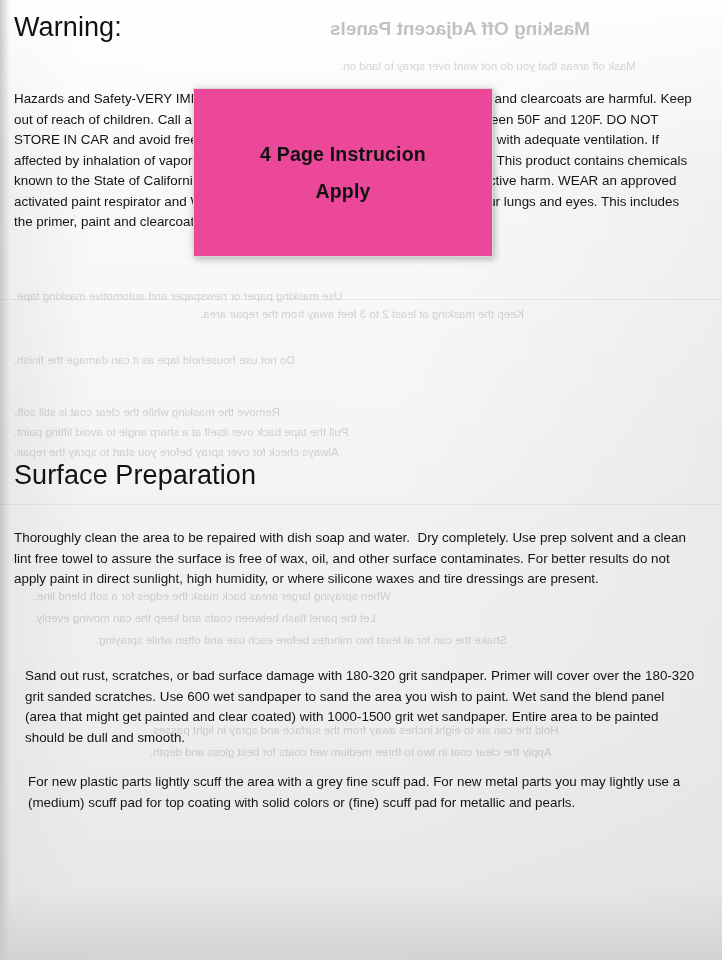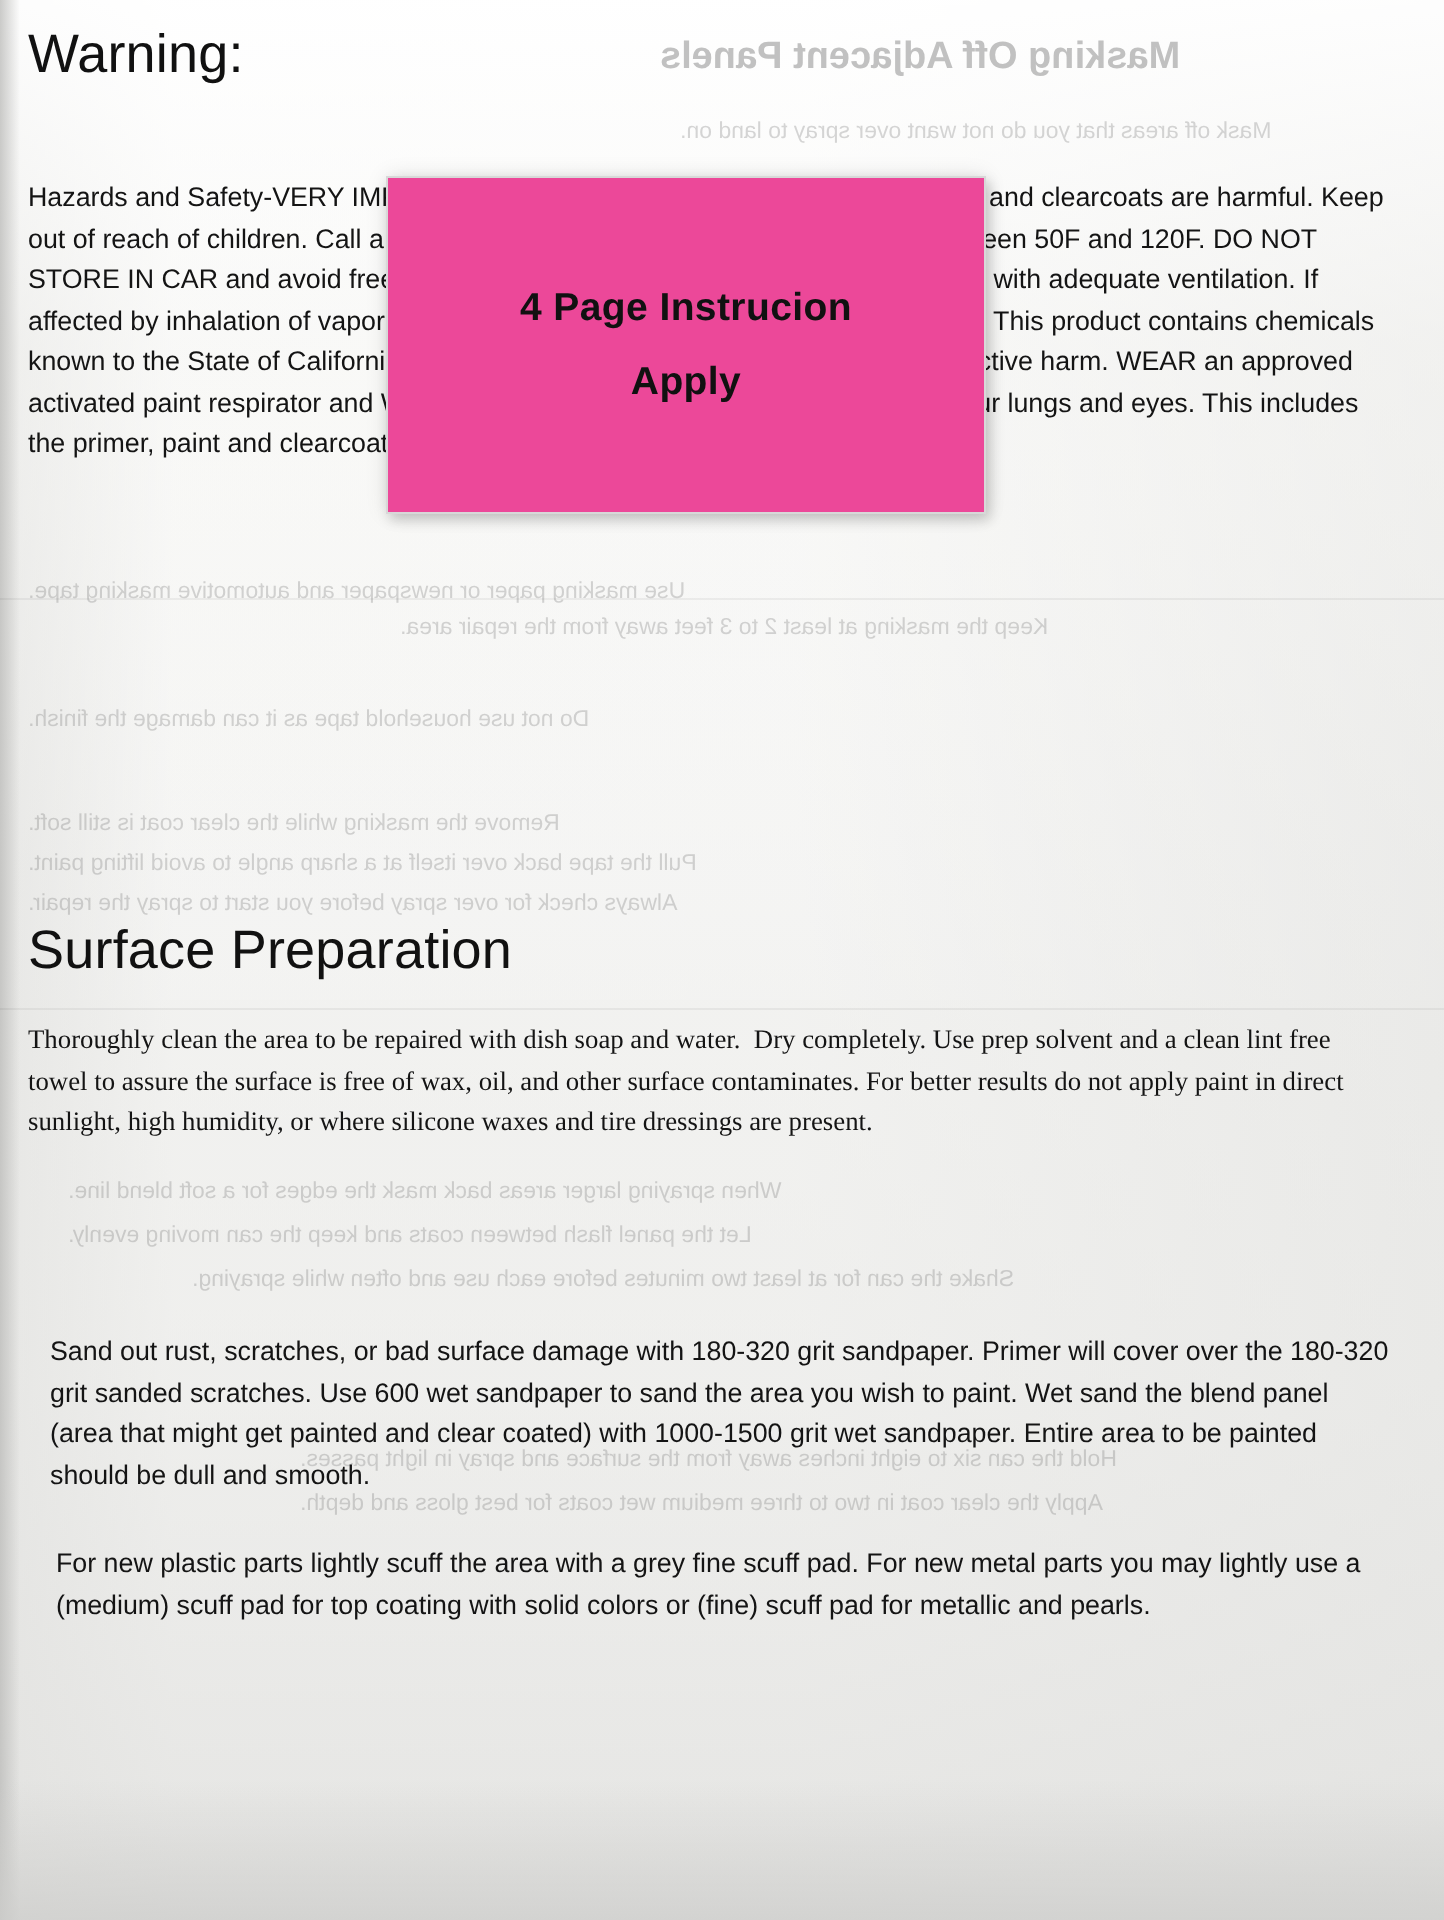--- a/index.html
+++ b/index.html
@@ -154,21 +154,21 @@
   <div class="ghost ghost-line" style="left:150px; top:722px;">Hold the can six to eight inches away from the surface and spray in light passes.</div>
   <div class="ghost ghost-line" style="left:150px; top:744px;">Apply the clear coat in two to three medium wet coats for best gloss and depth.</div>
 
   <div class="content">
 
     <h1 class="section" style="left:14px; top:12px;text-align:center;">Warning:</h1>
     <p class="body" style="left:14px; top:89px; width:680px;">Hazards and Safety-VERY IMPORTANT. Aerosol touch-up paint including primer and clearcoats are harmful. Keep out of reach of children. Call a physician IMMEDIATELY if swallowed. Store between 50F and 120F. DO NOT STORE IN CAR and avoid freezing. Follow all local laws for proper disposal. Use with adequate ventilation. If affected by inhalation of vapor or spray mist, move to fresh air and call physician. This product contains chemicals known to the State of California to cause birth defects, cancer and other reproductive harm. WEAR an approved activated paint respirator and WEAR safety goggles when spraying to protect your lungs and eyes. This includes the primer, paint and clearcoat.</p>
 
 
     <h1 class="section" style="left:14px; top:460px;text-align:center;">Surface Preparation</h1>
-    <p class="body" style="left:14px; top:510px; width:680px;font-family:Liberation Serif, serif;">Thoroughly clean the area to be repaired with dish soap and water.  Dry completely. Use prep solvent and a clean lint free towel to assure the surface is free of wax, oil, and other surface contaminates. For better results do not apply paint in direct sunlight, high humidity, or where silicone waxes and tire dressings are present.</p>
+    <p class="body" style="left:14px; top:528px; width:680px;">Thoroughly clean the area to be repaired with dish soap and water.  Dry completely. Use prep solvent and a clean lint free towel to assure the surface is free of wax, oil, and other surface contaminates. For better results do not apply paint in direct sunlight, high humidity, or where silicone waxes and tire dressings are present.</p>
 
     <p class="body" style="left:25px; top:666px; width:672px;">Sand out rust, scratches, or bad surface damage with 180-320 grit sandpaper. Primer will cover over the 180-320 grit sanded scratches. Use 600 wet sandpaper to sand the area you wish to paint. Wet sand the blend panel (area that might get painted and clear coated) with 1000-1500 grit wet sandpaper. Entire area to be painted should be dull and smooth.</p>
     <p class="body" style="left:28px; top:772px; width:665px;">For new plastic parts lightly scuff the area with a grey fine scuff pad. For new metal parts you may lightly use a (medium) scuff pad for top coating with solid colors or (fine) scuff pad for metallic and pearls.</p>
 
   </div>
 
   <div class="sticker-shadow"></div>
   <div id="sticker">
     <div class="st-line">4 Page Instrucion</div>
     <div class="st-line">Apply</div>

